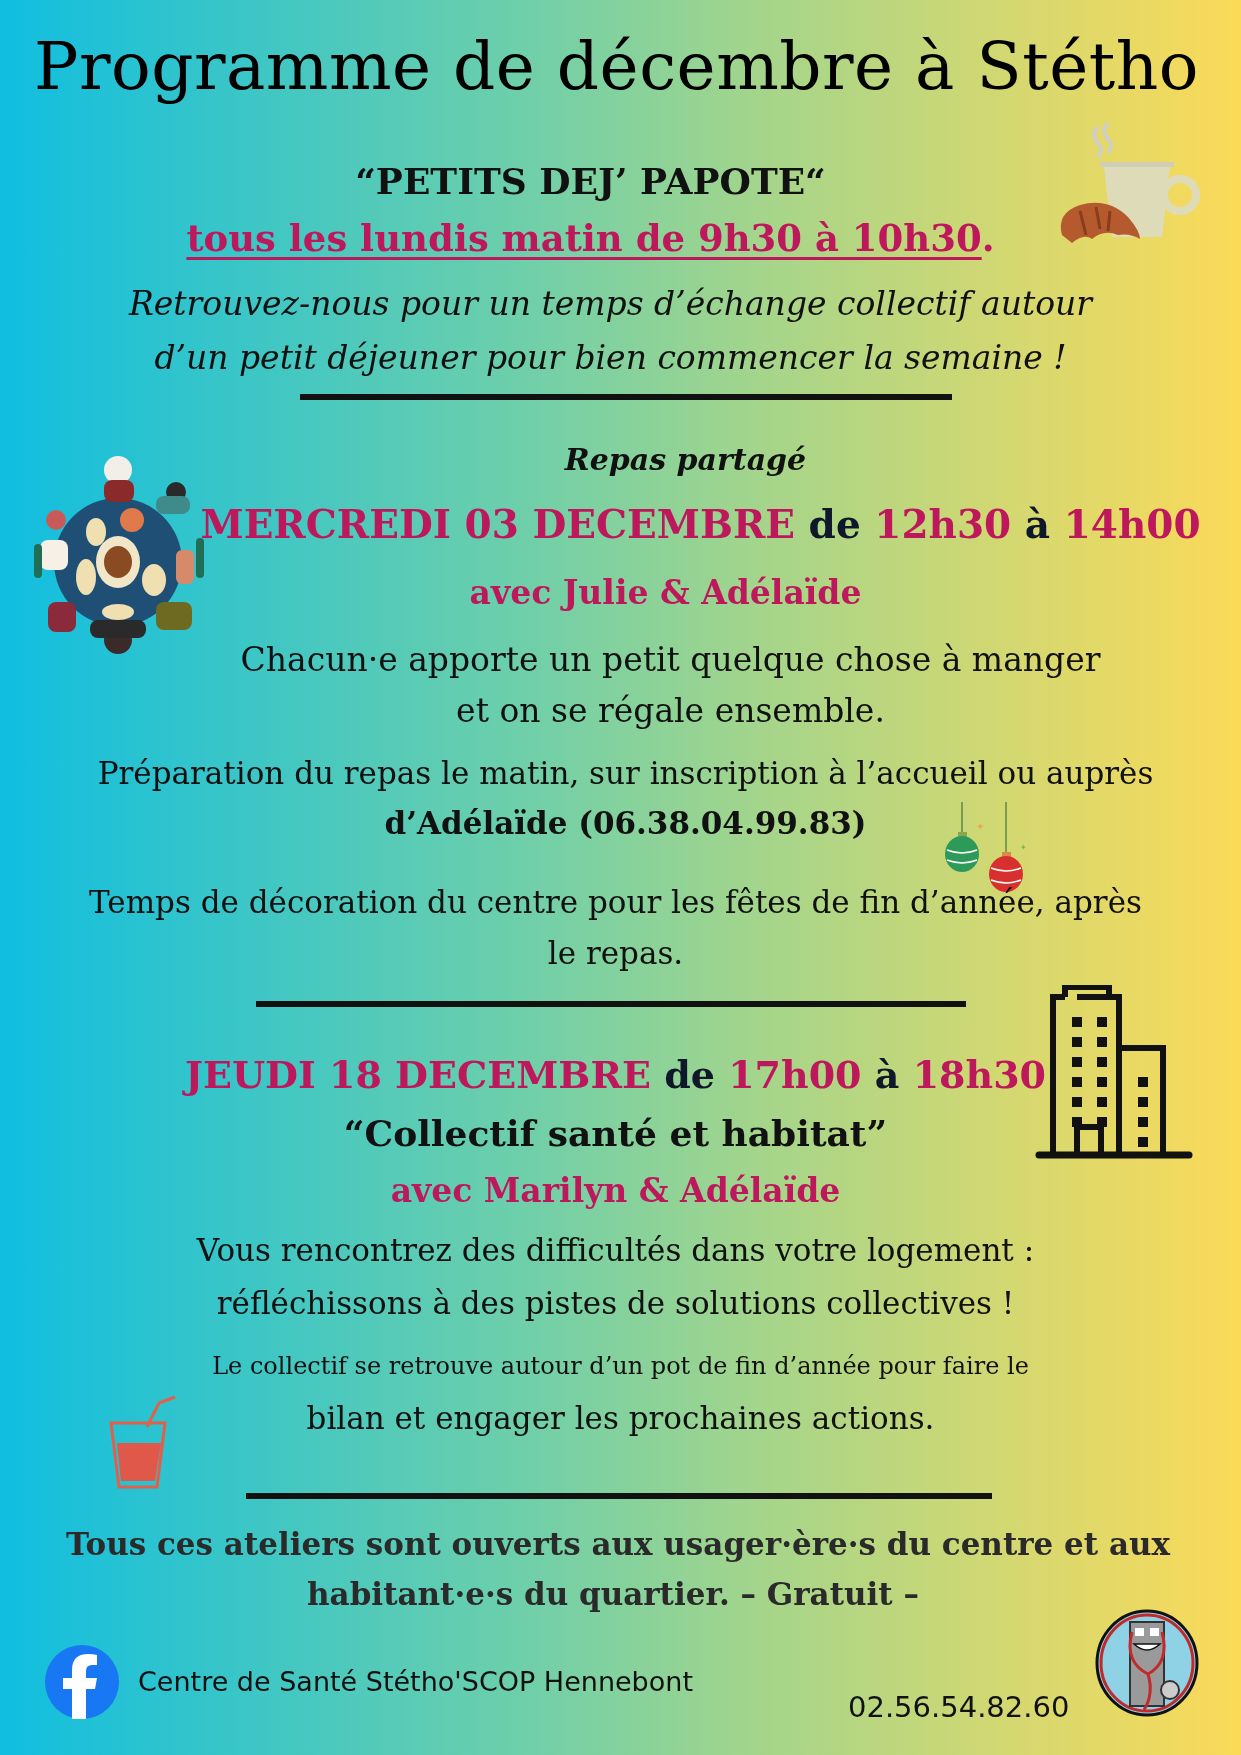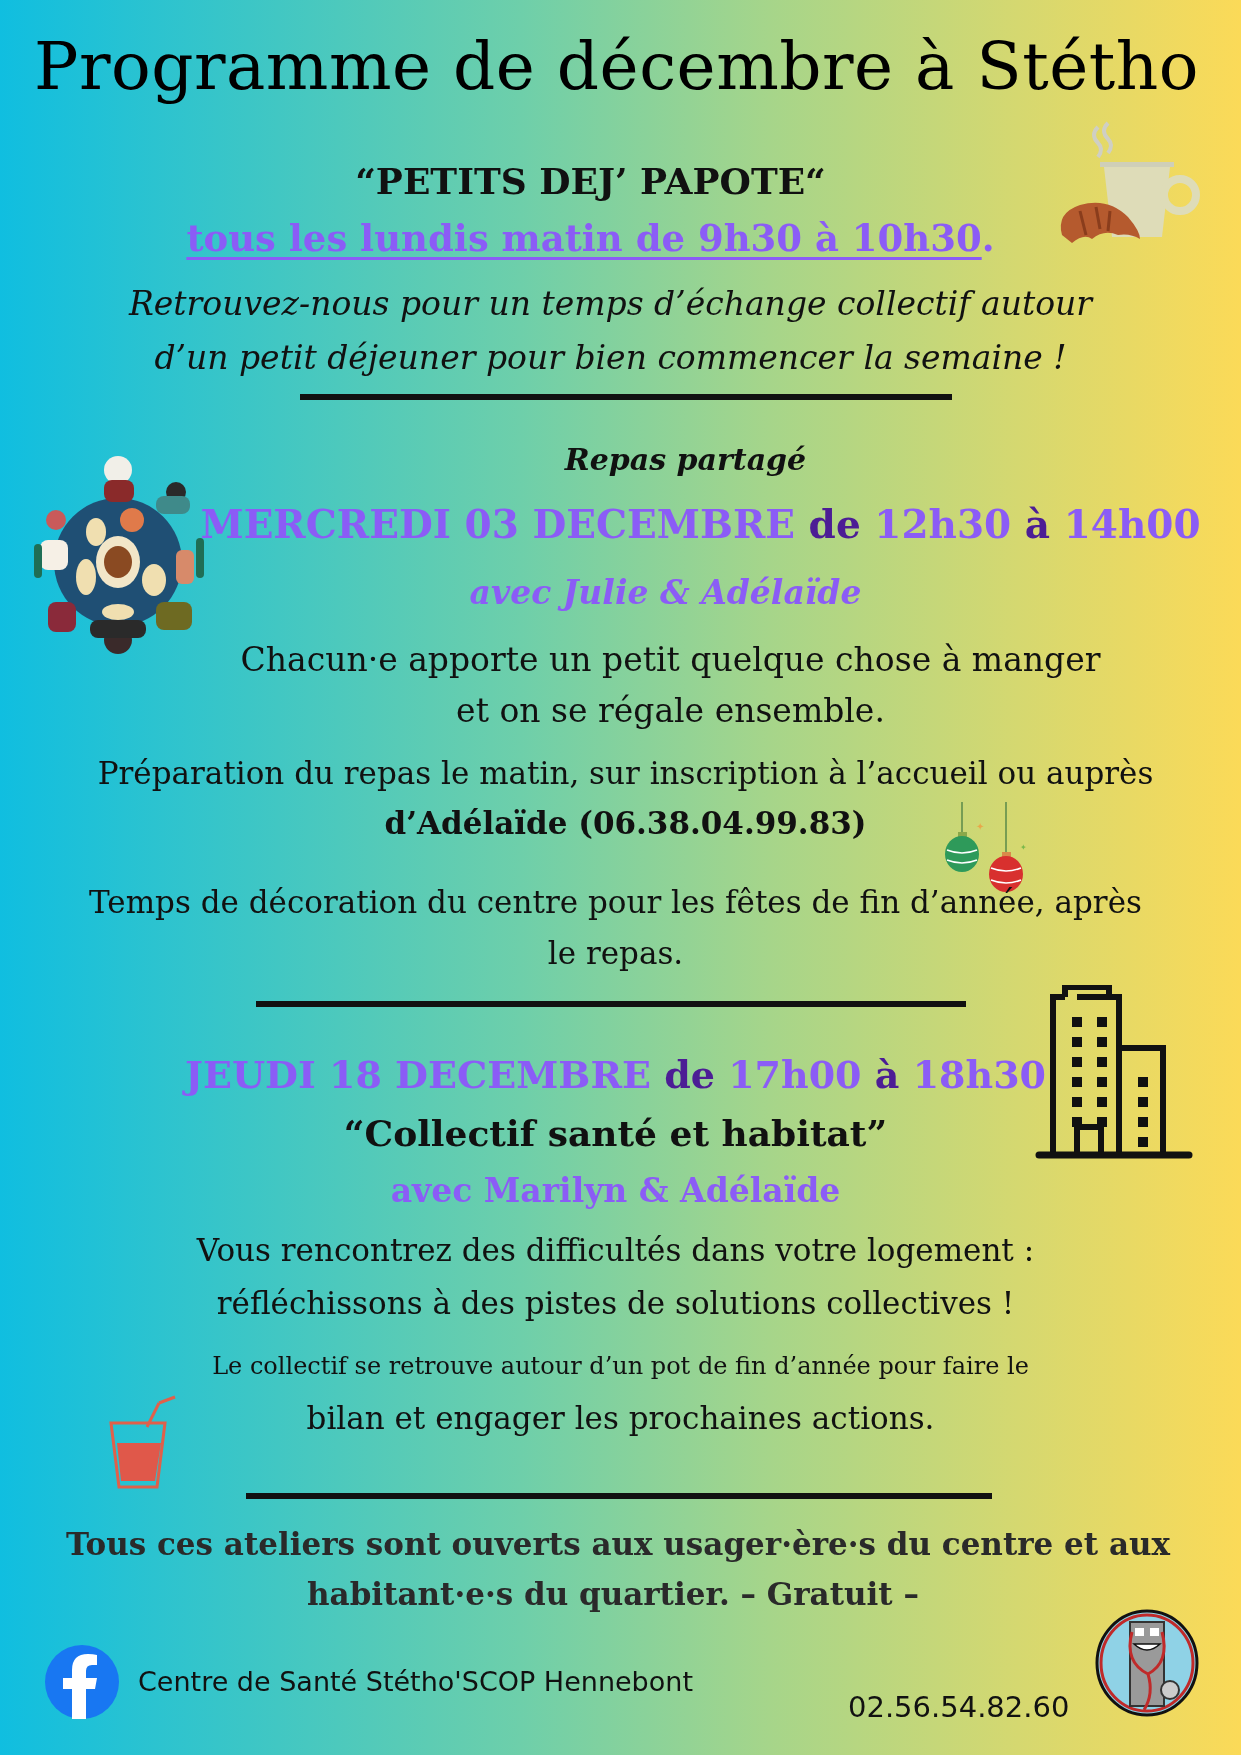--- a/index.html
+++ b/index.html
@@ -9,26 +9,26 @@
       background: linear-gradient(90deg, #10BEE0 0%, #3CC6C6 20%, #6ECFAA 42%, #A6D58A 62%, #D5D870 82%, #FBDA58 100%);
       font-family: "DejaVu Serif", serif;
       color: #111;
     }
     .abs { position: absolute; }
     .center { left: 0; right: 0; text-align: center; }
     .title {
       top: 28px; left: 34px; font-size: 66px; letter-spacing: 0.5px;
       font-family: "DejaVu Serif", serif; color: #000000; white-space: nowrap;
     }
-    .orange { color: #8b5cf6; }
+    .orange { color: #be185d; }
     .h-bold { font-weight: bold; }
     .rule { height: 6px; background: #111; }
     .sect-title { font-size: 36px; font-weight: bold; }
     .sched { font-size: 38px; font-weight: bold; white-space: nowrap; }
-    .sched .sep { color: #4c1d95; }
+    .sched .sep { color: #0f172a; }
     .body-text { font-size: 33px; font-family: "DejaVu Serif", serif; line-height: 52px; }
     .italic { font-style: italic; }
     .underline { text-decoration: underline; text-decoration-thickness: 3px; text-underline-offset: 6px; }
     .footer-text { font-size: 27px; font-family: "DejaVu Sans", sans-serif; white-space: nowrap; }
     .closing { font-size: 32px; font-weight: bold; color: #2a2a2a; line-height: 52px; }
   </style>
 </head>
 <body>
 
 <div class="abs title">Programme de décembre à Stétho</div>
@@ -81,21 +81,21 @@
 </div>
 
 <div class="abs center sect-title" style="top:442px; left:130px; font-size:30px;font-style:italic;">Repas partagé</div>
 <div class="abs center sched" style="top:501px; left:160px; font-size:39px;">
   <span class="orange">MERCREDI 03 DECEMBRE</span>
   <span class="sep">de</span>
   <span class="orange">12h30</span>
   <span class="sep">à</span>
   <span class="orange">14h00</span>
 </div>
-<div class="abs center orange h-bold" style="top:573px; left:90px; font-size:33px;font-style:italic;">avec Julie &amp; Adélaïde</div>
+<div class="abs center orange h-bold" style="top:573px; left:90px; font-size:33px;">avec Julie &amp; Adélaïde</div>
 <div class="abs center body-text" style="top:634px; left:100px;">Chacun·e apporte un petit quelque chose à manger</div>
 <div class="abs center body-text" style="top:685px; left:100px;">et on se régale ensemble.</div>
 <div class="abs center body-text" style="top:747px; left:10px; white-space:nowrap; font-size:31px;">Préparation du repas le matin, sur inscription à l’accueil ou auprès</div>
 <div class="abs center body-text" style="top:797px; left:10px; font-size:31px;font-weight:bold;">d’Adélaïde (06.38.04.99.83)</div>
 
 <div class="abs" style="left:940px; top:800px; width:90px; height:95px;">
   <svg width="90" height="95" viewBox="0 0 90 95">
     <line x1="22" y1="2" x2="22" y2="32" stroke="#5a8a4a" stroke-width="1.5"></line>
     <line x1="66" y1="2" x2="66" y2="52" stroke="#5a8a4a" stroke-width="1.5"></line>
     <rect x="18" y="32" width="9" height="8" fill="#8aa84a"></rect>

